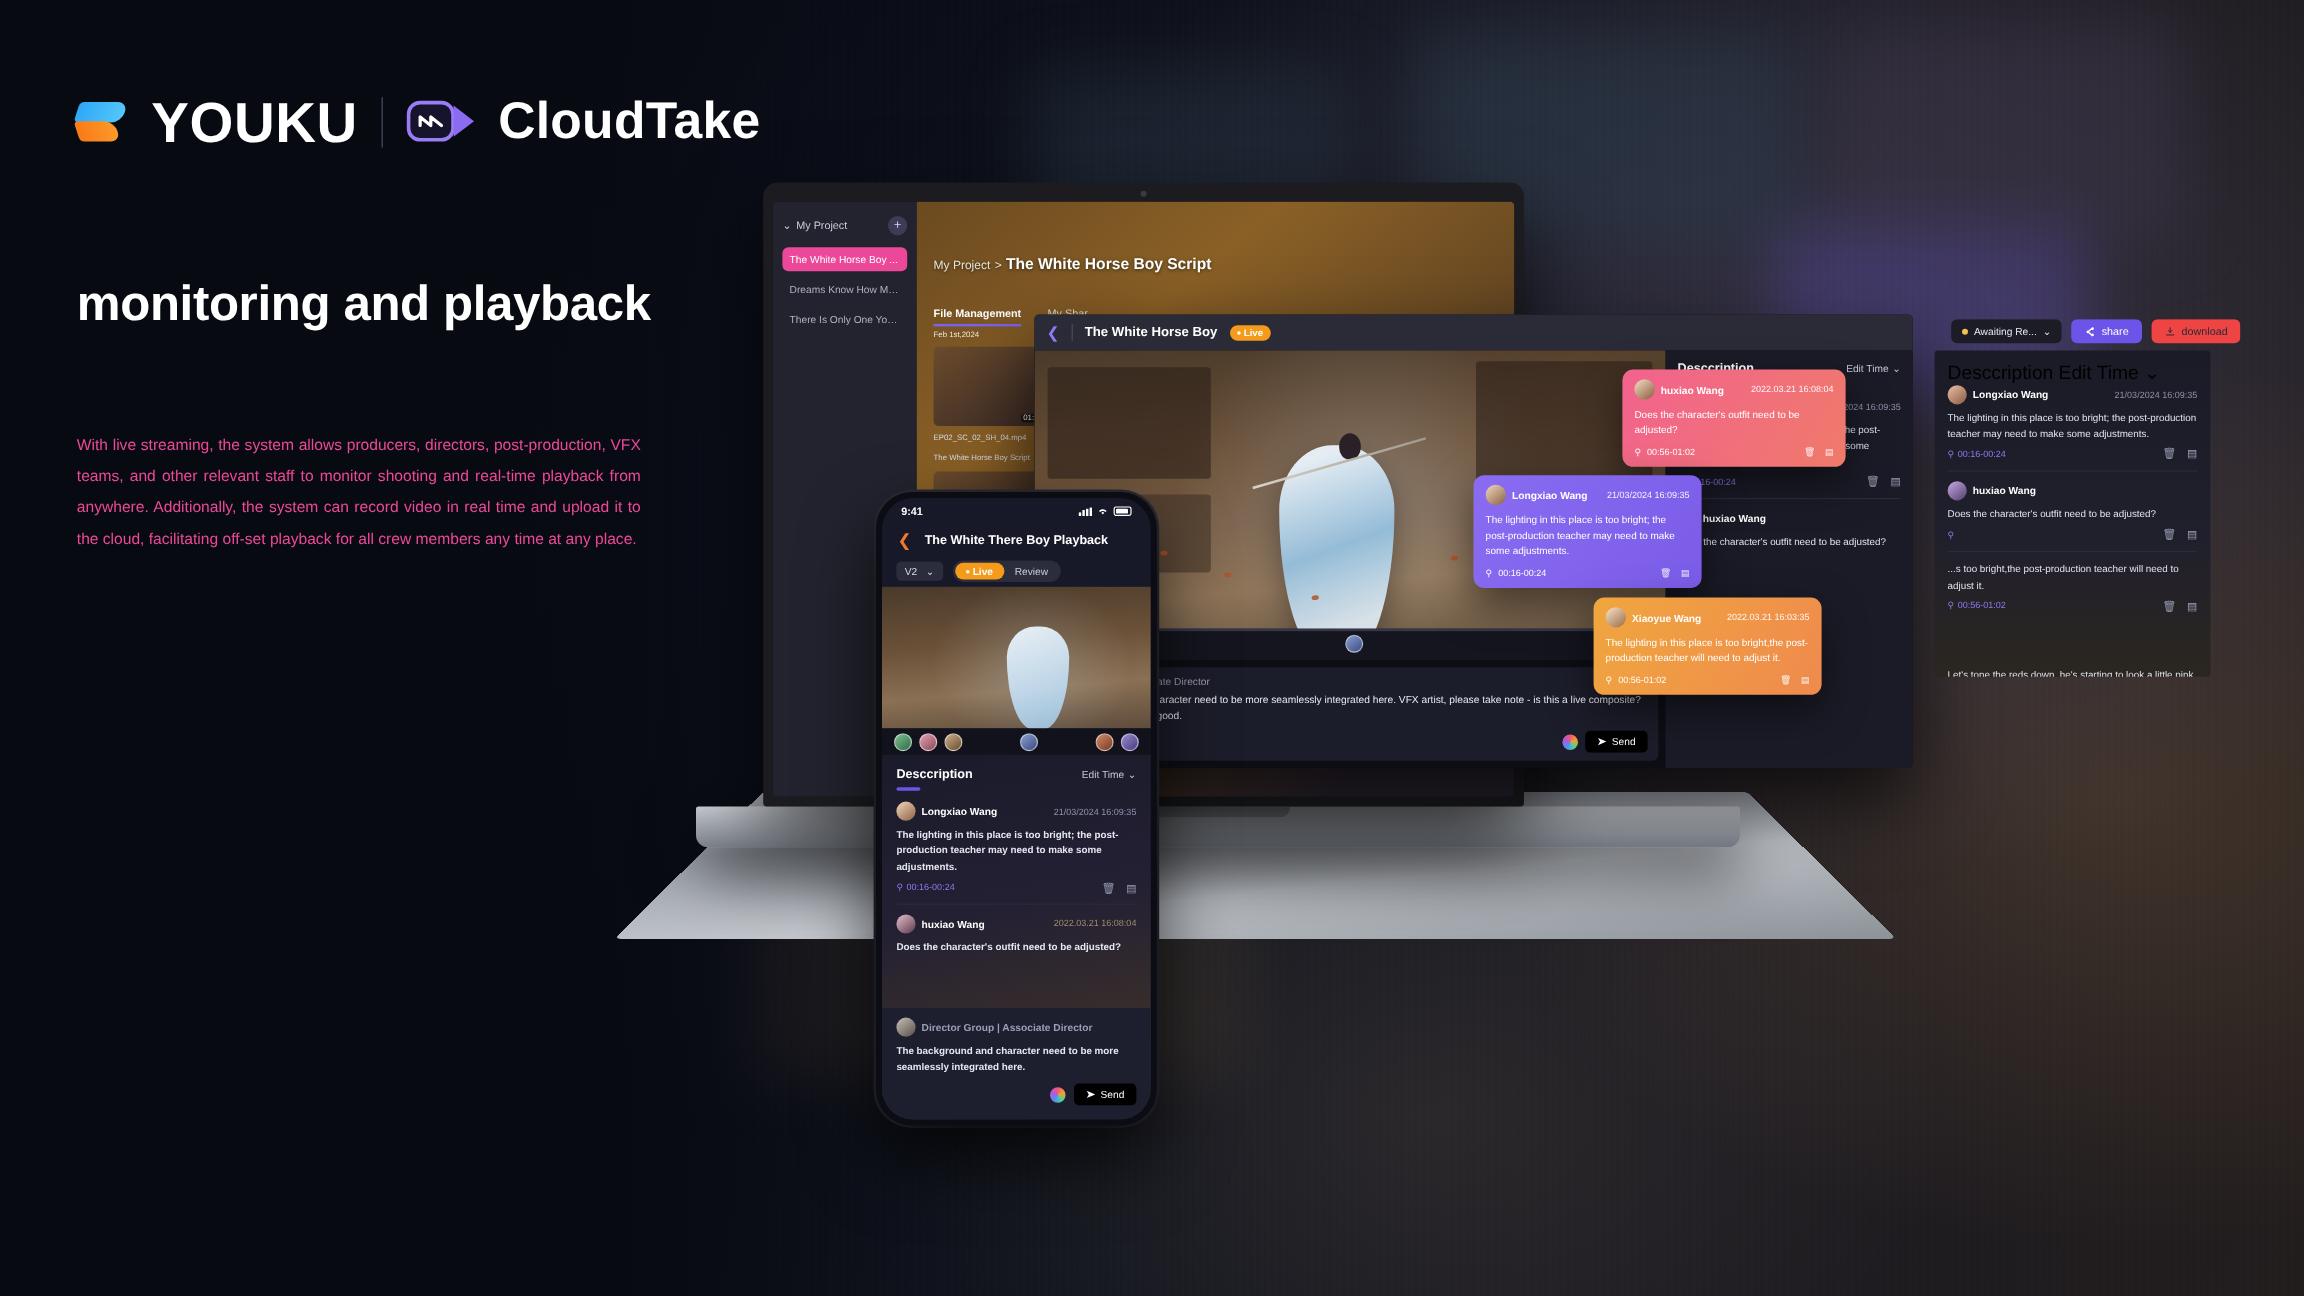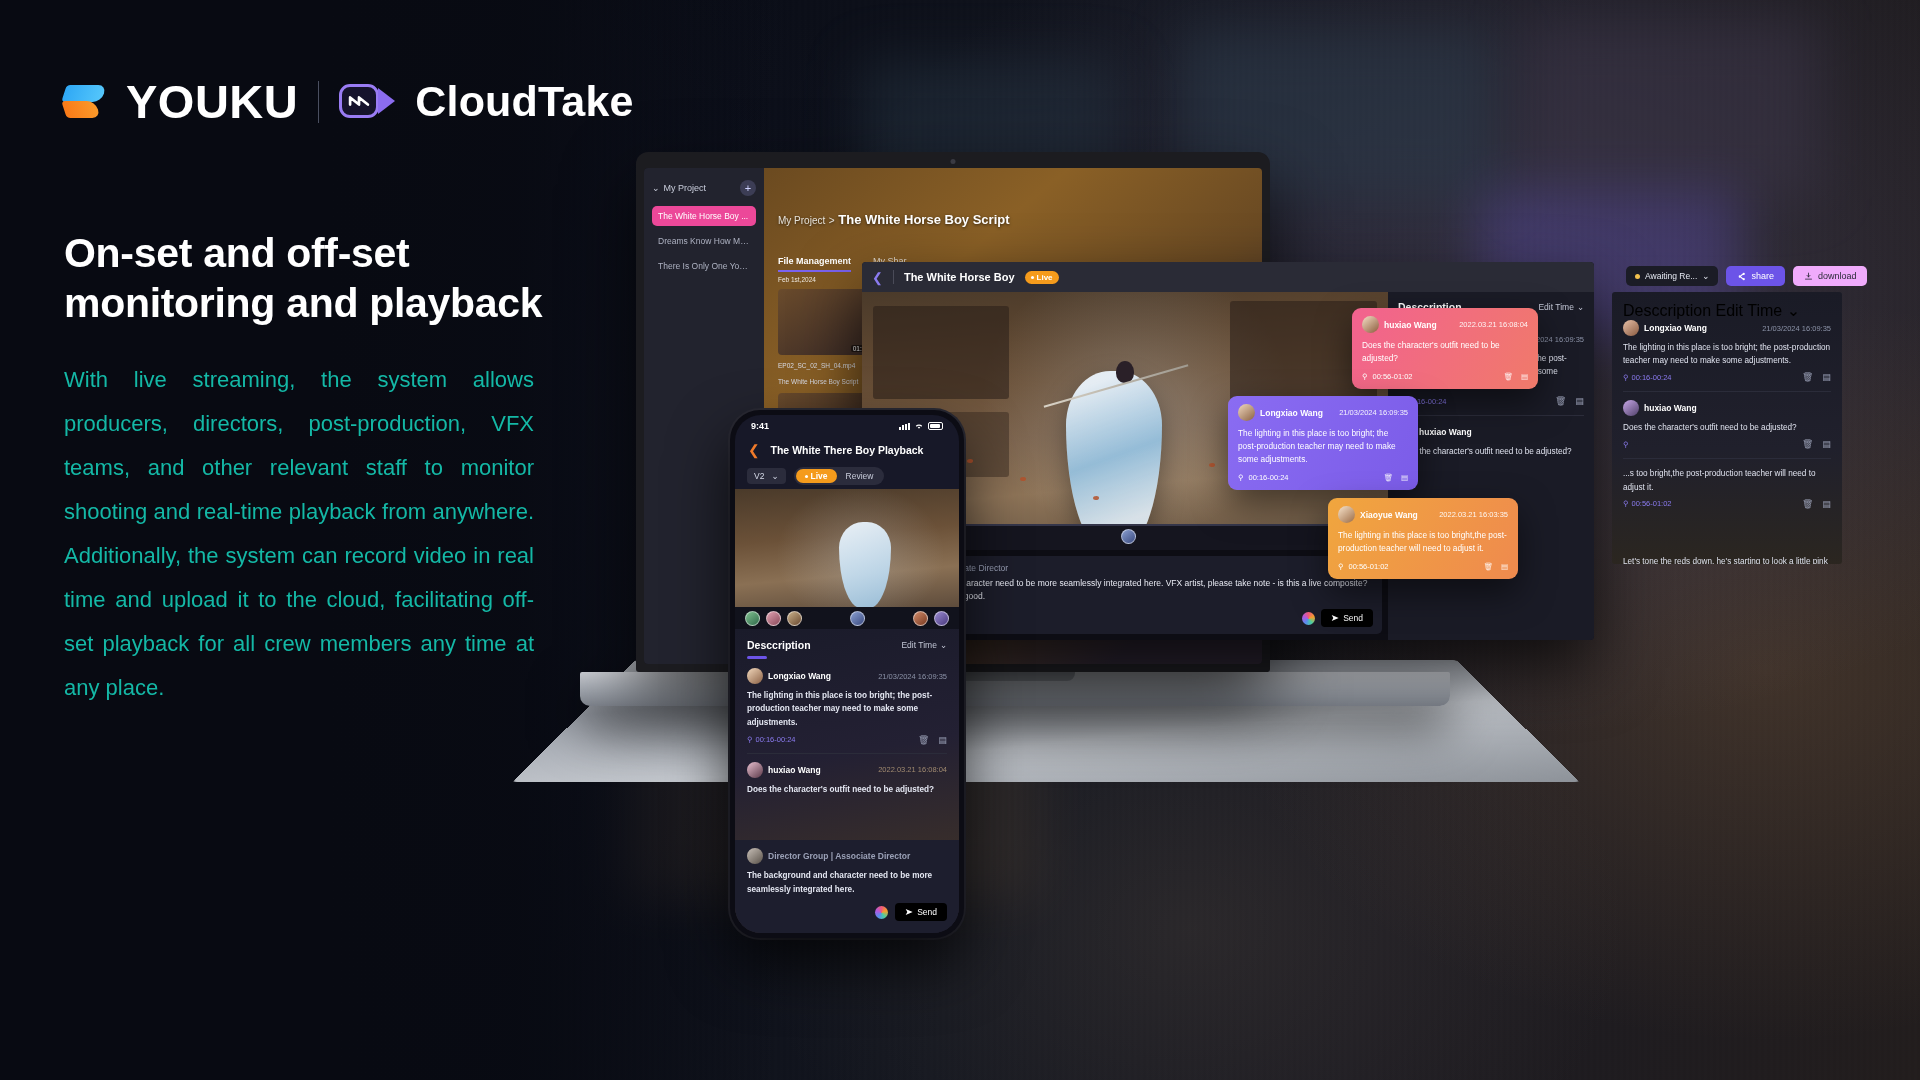--- a/index.html
+++ b/index.html
@@ -69,21 +69,21 @@
   }
   #cloudtake-text { font-size:43px; font-weight:bold; color:#fff; letter-spacing:.2px; }
 
   #headline {
     position:absolute; left:64px; top:228px; width:620px;
     font-size:41px; line-height:1.22; font-weight:bold; color:#fff;
     letter-spacing:-.3px;
   }
   #body-copy {
     position:absolute; left:64px; top:358px; width:470px;
-    font-size:22px; line-height:2.0; color:#14b8a6; text-align:justify;
+    font-size:13px; line-height:2.0; color:#ec4899; text-align:justify;
   }
   #laptop-screen {
     position:absolute; left:636px; top:152px; width:634px; height:520px;
     background:#1c1c20; border-radius:12px 12px 3px 3px;
     padding:16px 8px 8px 8px;
     box-shadow: 0 30px 70px rgba(0,0,0,.65);
   }
   #laptop-cam { position:absolute; left:50%; top:7px; width:5px; height:5px; border-radius:50%; background:#3a3a42; transform:translateX(-50%); }
   #laptop-inner {
     position:relative; width:100%; height:100%;
@@ -255,21 +255,21 @@
   #top-controls {
     position:absolute; left:1626px; top:266px; display:flex; align-items:center; gap:8px; z-index:40;
   }
   .await-chip {
     background:#1b1c26; color:#e5e8f2; font-size:8.5px; padding:5px 9px; border-radius:5px;
     display:flex; align-items:center; gap:5px;
   }
   .await-chip .dot { width:5px; height:5px; border-radius:50%; background:#f2c14e; }
   .share-btn { background:#6c54e8; color:#fff; font-size:9px; padding:5px 11px; border-radius:5px;
     display:flex; align-items:center; gap:5px; border:none; }
-  .download-btn { background:#f0abfc; color:#2a2b38; font-size:9px; padding:5px 11px; border-radius:5px;
+  .download-btn { background:#ef4444; color:#2a2b38; font-size:9px; padding:5px 11px; border-radius:5px;
     display:flex; align-items:center; gap:5px; border:none;justify-content:center; }
 
   
   #side-panel {
     position:absolute; left:1612px; top:292px; width:230px; height:272px;
     background:linear-gradient(180deg,#1a1b26 0%,#20202c 58%,#2b2620 100%);
     border-radius:3px; padding:9px 11px; overflow:hidden; z-index:20;
   }
 
   
@@ -348,21 +348,20 @@
     <div class="cam"></div>
       <div class="lens"></div>
     <svg class="wave" viewBox="0 0 24 18">
         <path d="M2 13 L2 5 L12 13 L12 5 L22 13" fill="none" stroke="#ffffff" stroke-width="3" stroke-linecap="round" stroke-linejoin="round"></path>
       </svg>
   </div>
   <div id="cloudtake-text">CloudTake</div>
 </div>
 
 <div id="headline">
-  <div>On-set and off-set</div>
   <div>monitoring and playback</div>
 </div>
 <div id="body-copy">With live streaming, the system allows producers, directors, post-production, VFX teams, and other relevant staff to monitor shooting and real-time playback from anywhere. Additionally, the system can record video in real time and upload it to the cloud, facilitating off-set playback for all crew members any time at any place.</div>
 
 <div id="laptop-keys"></div>
 <div id="laptop-base">
   <div id="laptop-notch"></div>
 </div>
 <div id="laptop-screen">
   <div id="laptop-cam"></div>

